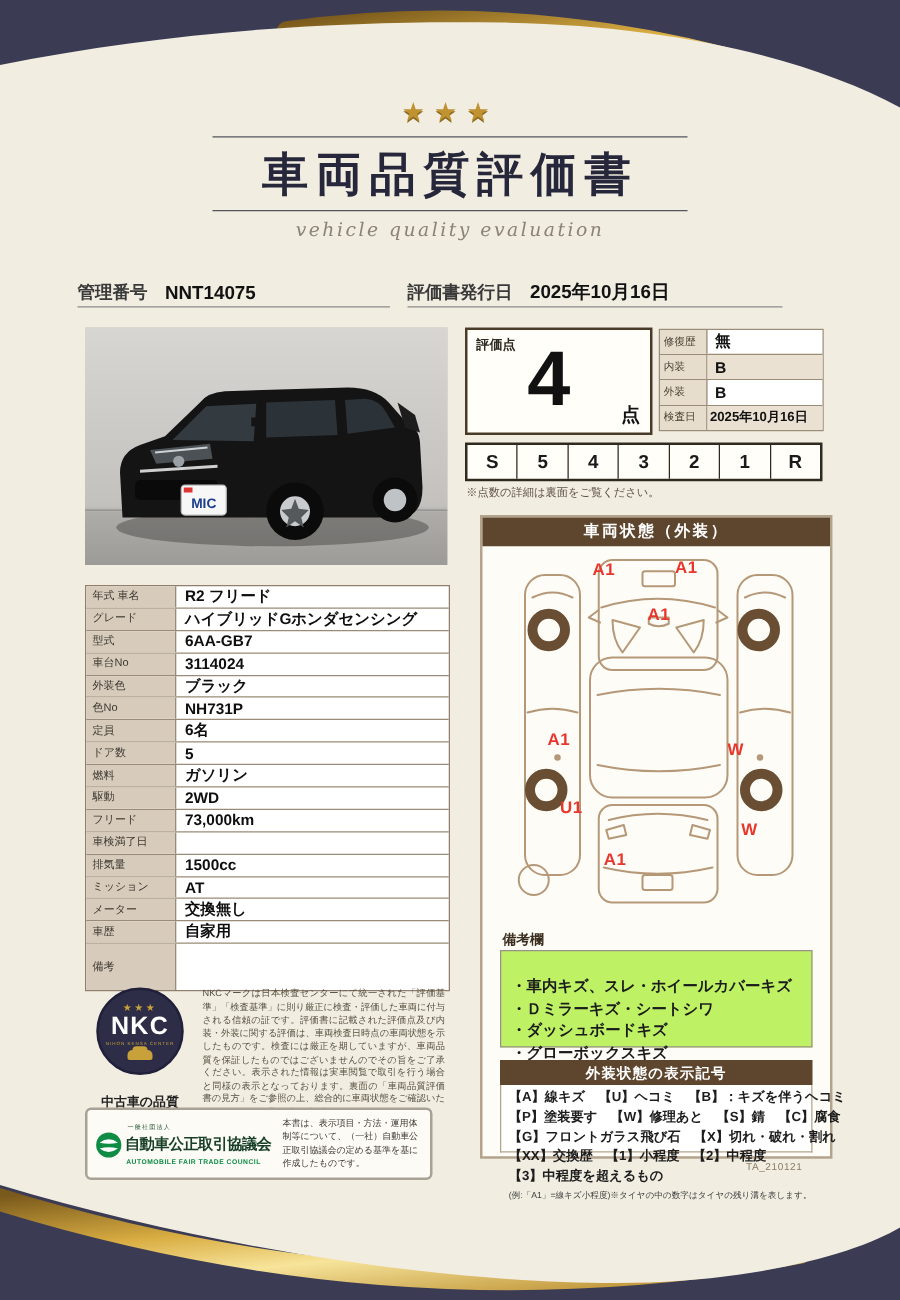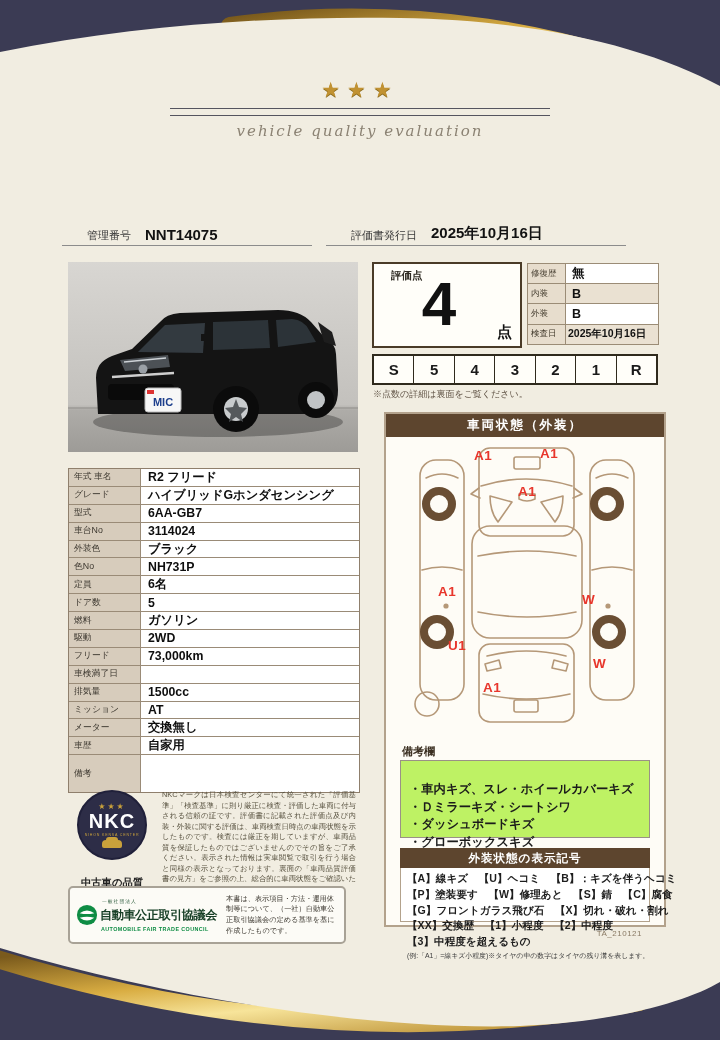--- a/index.html
+++ b/index.html
@@ -15,30 +15,30 @@
   .brand .title{font-family:"DejaVu Serif",serif;font-weight:bold;font-size:37px;
     letter-spacing:6px;color:#27273b;line-height:46px;}
   .brand .subtitle{font-family:"DejaVu Serif",serif;font-style:italic;font-size:15px;
     color:#8b8273;letter-spacing:2px;margin-top:2px;}
 
   
   .meta{position:absolute;top:224px;left:62px;width:596px;display:flex;}
   .meta .fld{display:flex;align-items:flex-end;border-bottom:1.5px solid #8c8c8c;padding-bottom:2px;}
   .meta .fld.f1{width:250px;margin-right:14px;}
   .meta .fld.f2{width:300px;}
-  .meta .lbl{font-size:11px;color:#3a3a3a;font-weight:normal;margin-right:14px;white-space:nowrap;margin-left:25px;}
+  .meta .lbl{font-size:14px;color:#3a3a3a;font-weight:bold;margin-right:14px;white-space:nowrap;}
   .meta .val{font-size:15px;font-weight:bold;color:#121212;white-space:nowrap;}
 
   
   .photo{position:absolute;left:68px;top:262px;width:290px;height:190px;background:#c6c4c0;}
 
   
   .score{position:absolute;left:372px;top:262px;width:146px;height:82px;background:#fffef9;
     border:2.5px solid #4a3b28;}
-  .score .slabel{position:absolute;left:17px;top:5px;font-size:10.5px;font-weight:bold;color:#2e2a22;}
+  .score .slabel{position:absolute;left:7px;top:5px;font-size:10.5px;font-weight:bold;color:#2e2a22;}
   .score .sval{position:absolute;left:0;right:16px;top:2px;text-align:center;
     font-size:62px;font-weight:bold;color:#111;line-height:76px;}
   .score .sunit{position:absolute;right:8px;bottom:4px;font-size:15px;font-weight:bold;color:#111;}
 
   
   .cond{position:absolute;left:527px;top:263px;width:130px;border:1.5px solid #9b8c76;background:#fff;}
   .cond .crow{display:flex;height:19.2px;border-bottom:1px solid #9b8c76;}
   .cond .crow:last-child{border-bottom:none;}
   .cond .clab{width:34px;background:#e7ddcd;font-size:8.5px;color:#463e30;
     display:flex;align-items:center;padding-left:3px;border-right:1px solid #9b8c76;white-space:nowrap;}
@@ -135,20 +135,21 @@
   <path d="M230,26 C400,2 580,30 726,100" stroke="url(#goldGrad)" stroke-width="18" fill="none" stroke-linecap="round"></path>
   <path d="M-6,958 C180,1016 400,1046 640,1002" stroke="url(#goldGrad)" stroke-width="18" fill="none" stroke-linecap="round"></path>
   <path d="M0,52 C140,24 280,16 400,18 C540,20 650,48 720,86 L720,982 C690,1000 620,1022 520,1026 C380,1030 180,1002 0,948 Z" fill="#f1ede1"></path>
 </svg>
 
 <div class="content">
 
   <div class="brand">
     <div class="stars">★★★</div>
     <div class="rule"></div>
+    <div class="title">車両品質評価書</div>
     <div class="rule"></div>
     <div class="subtitle">vehicle quality evaluation</div>
   </div>
 
   <div class="meta">
     <div class="fld f1">
       <span class="lbl">管理番号</span>
       <span class="val">NNT14075</span>
     </div>
     <div class="fld f2">

